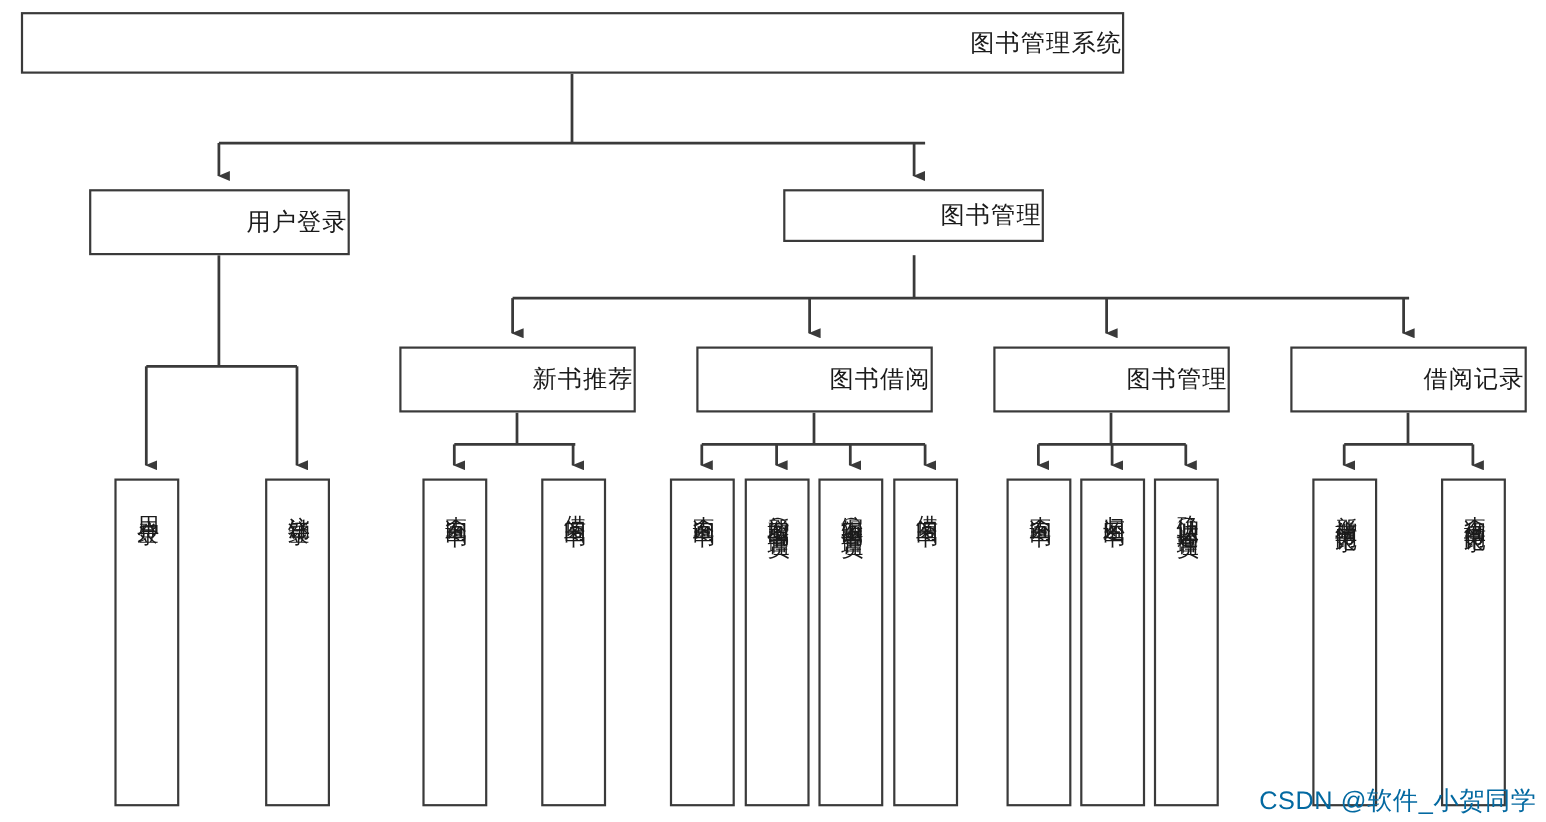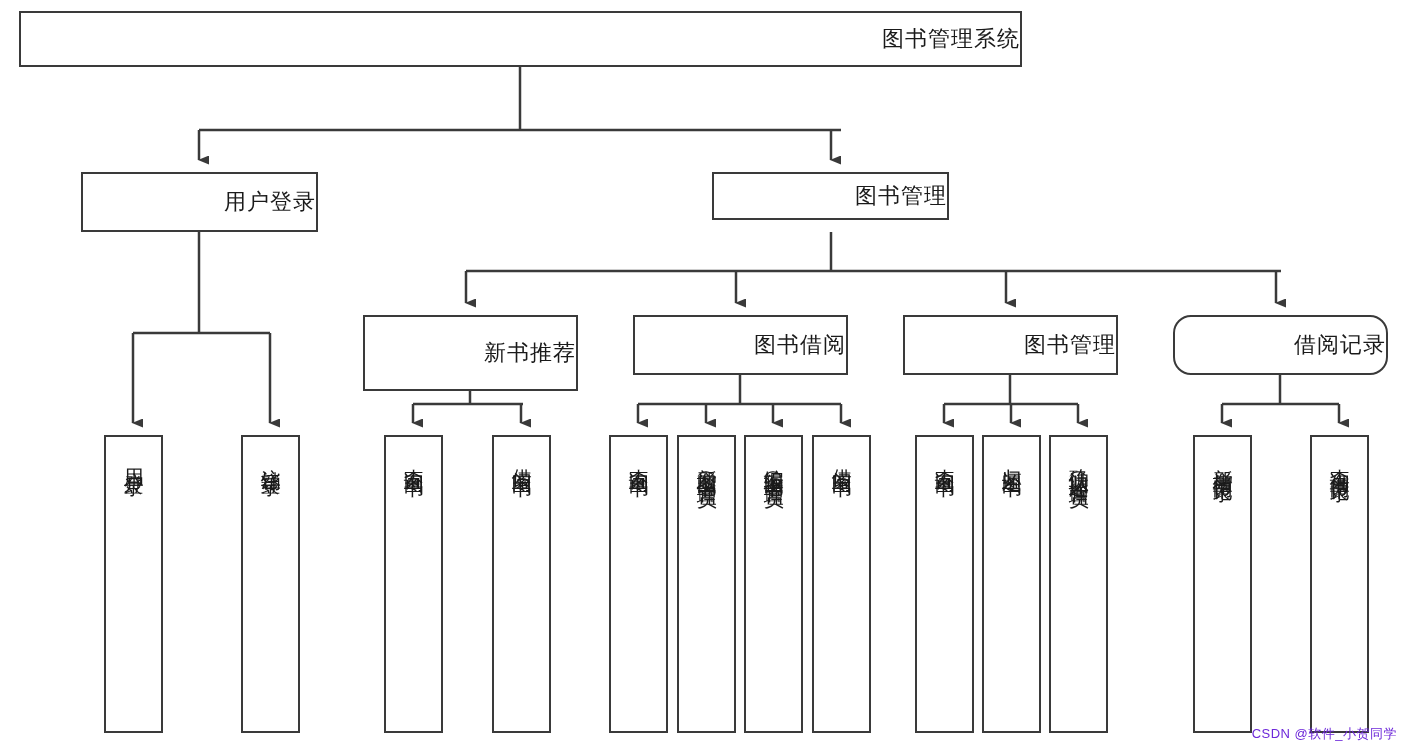--- a/index.html
+++ b/index.html
@@ -52,22 +52,22 @@
     font-size: 20px;
     line-height: 1.28;
     letter-spacing: 3px;
     white-space: nowrap;
     color: #1a1a1a;
   }
   .watermark {
     position: absolute;
     right: 8px;
     bottom: 4px;
-    font-size: 13px;
-    color: #6d28d9;
+    font-size: 23px;
+    color: #0369a1;
     letter-spacing: 0.5px;
     white-space: nowrap;
     user-select: none;
   }
 </style>
 </head>
 <body>
 
 <div id="canvas">
 
@@ -125,30 +125,30 @@
     <span>图书管理系统</span>
   </div>
 
   <div class="node h" style="left:81px; top:172px; width:237px; height:60px;">
     <span>用户登录</span>
   </div>
   <div class="node h" style="left:712px; top:172px; width:237px; height:48px;">
     <span>图书管理</span>
   </div>
 
-  <div class="node h" style="left:363px; top:315px; width:215px; height:76px;">
+  <div class="node h" style="left:363px; top:315px; width:215px; height:60px;">
     <span>新书推荐</span>
   </div>
   <div class="node h" style="left:633px; top:315px; width:215px; height:60px;">
     <span>图书借阅</span>
   </div>
   <div class="node h" style="left:903px; top:315px; width:215px; height:60px;">
     <span>图书管理</span>
   </div>
-  <div class="node h" style="left:1173px; top:315px; width:215px; height:60px;border-radius:18px;">
+  <div class="node h" style="left:1173px; top:315px; width:215px; height:60px;">
     <span>借阅记录</span>
   </div>
 
   <div class="node v" style="left:104px; top:435px; width:59px; height:298px;">
     <span class="vtext">用户登录</span>
   </div>
   <div class="node v" style="left:241px; top:435px; width:59px; height:298px;">
     <span class="vtext">注销登录</span>
   </div>
 

